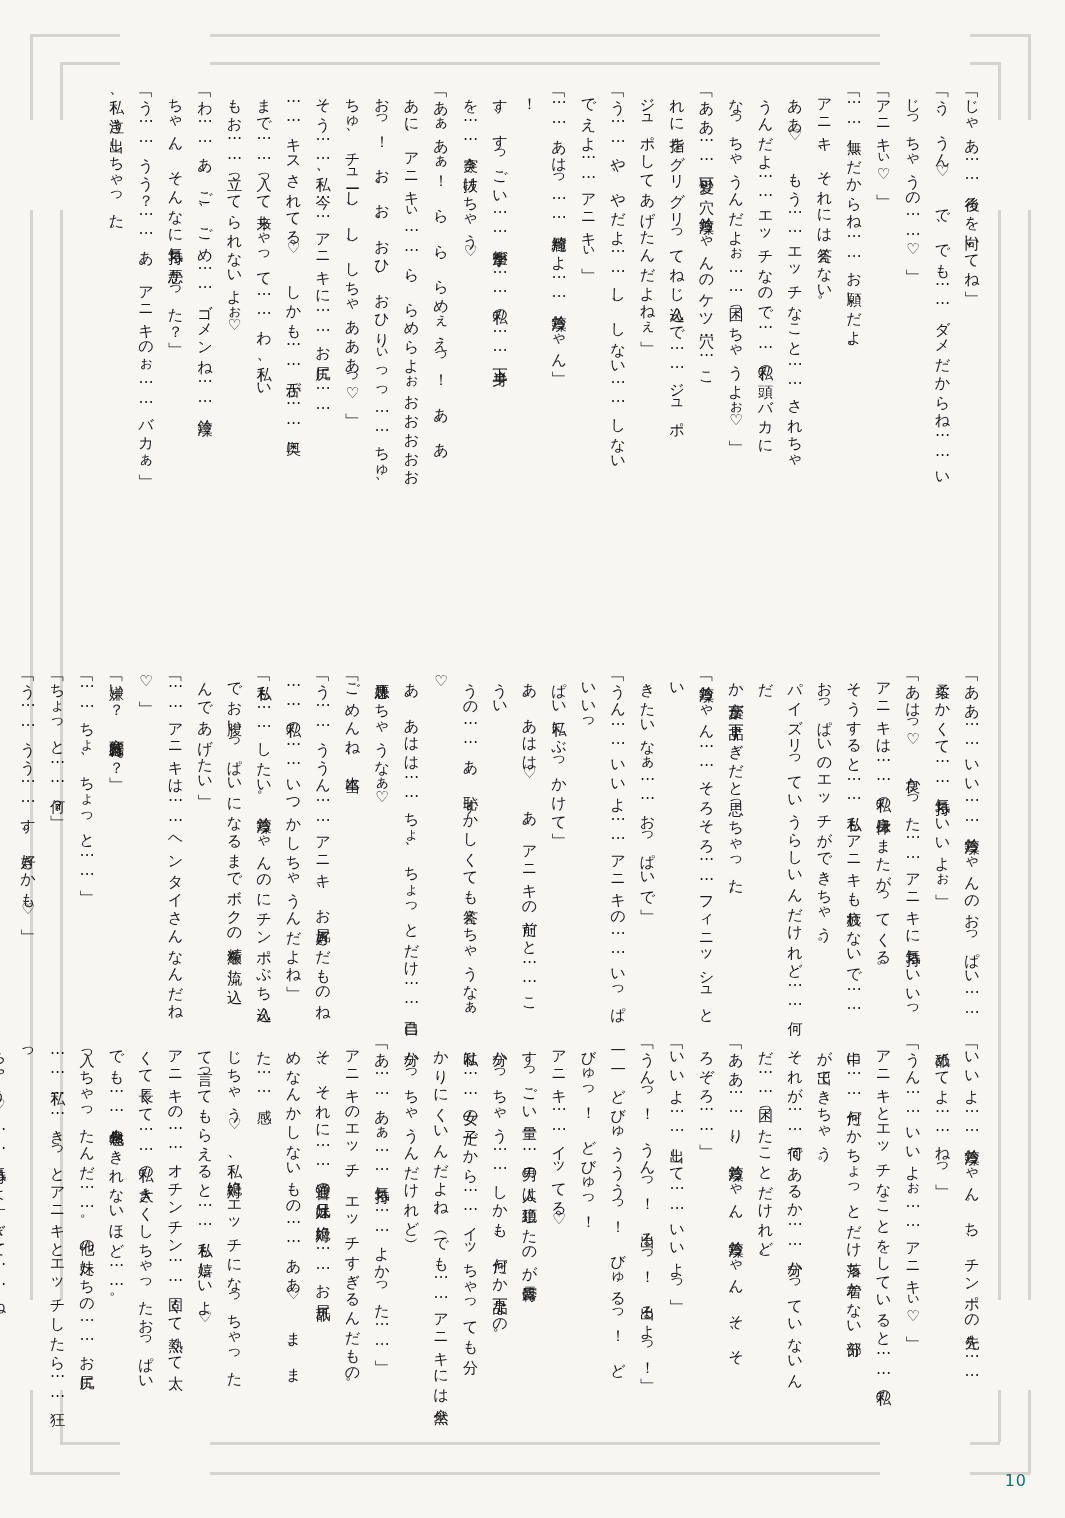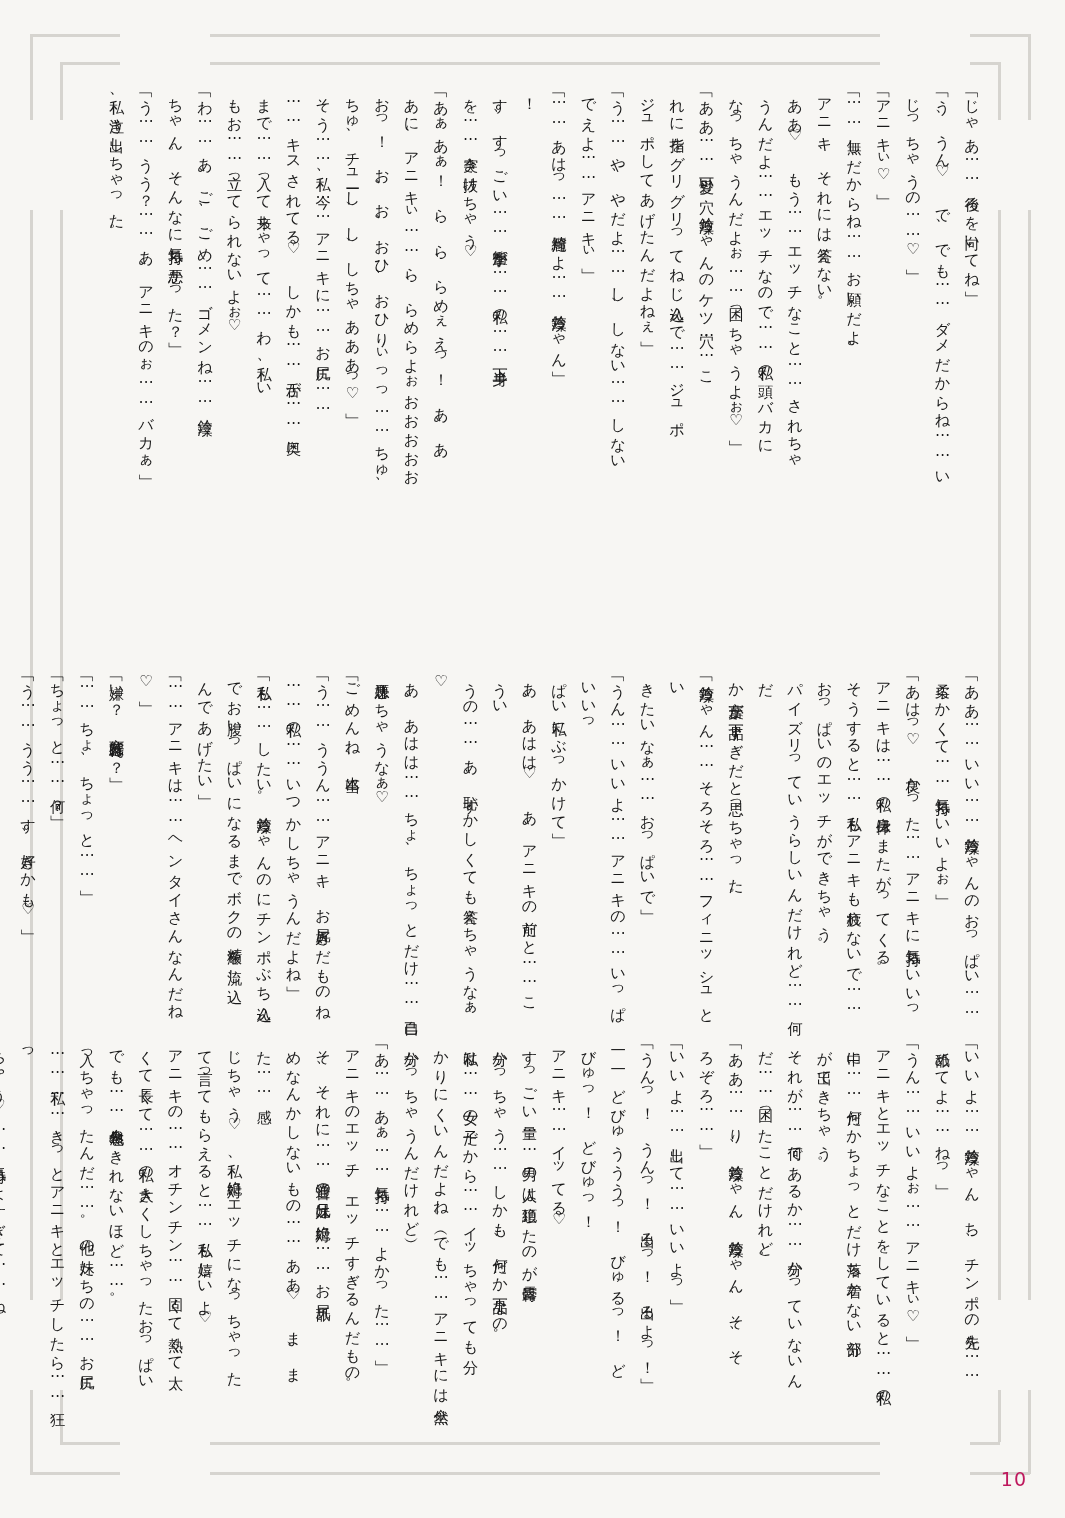--- a/index.html
+++ b/index.html
@@ -55,23 +55,23 @@
     word-break: break-all;
   }
   .band-a { left: 78px;  top: 88px;  width: 908px; height: 560px; }
   .band-b { left: 78px;  top: 672px; width: 908px; height: 350px; }
   .band-c { left: 78px;  top: 1040px; width: 908px; height: 380px; }
 
   .page-number {
     position: absolute;
     right: 38px;
     bottom: 28px;
-    font-size: 19px;
+    font-size: 16px;
     letter-spacing: 1px;
-    color: #be185d;
+    color: #0f766e;
     font-family: "DejaVu Sans", "Liberation Sans", sans-serif;
   }
 </style>
 </head>
 <body>
 
 <div class="page">
 
   <div class="frame-line f-top-outer"></div>
   <div class="frame-line f-top-inner"></div>

